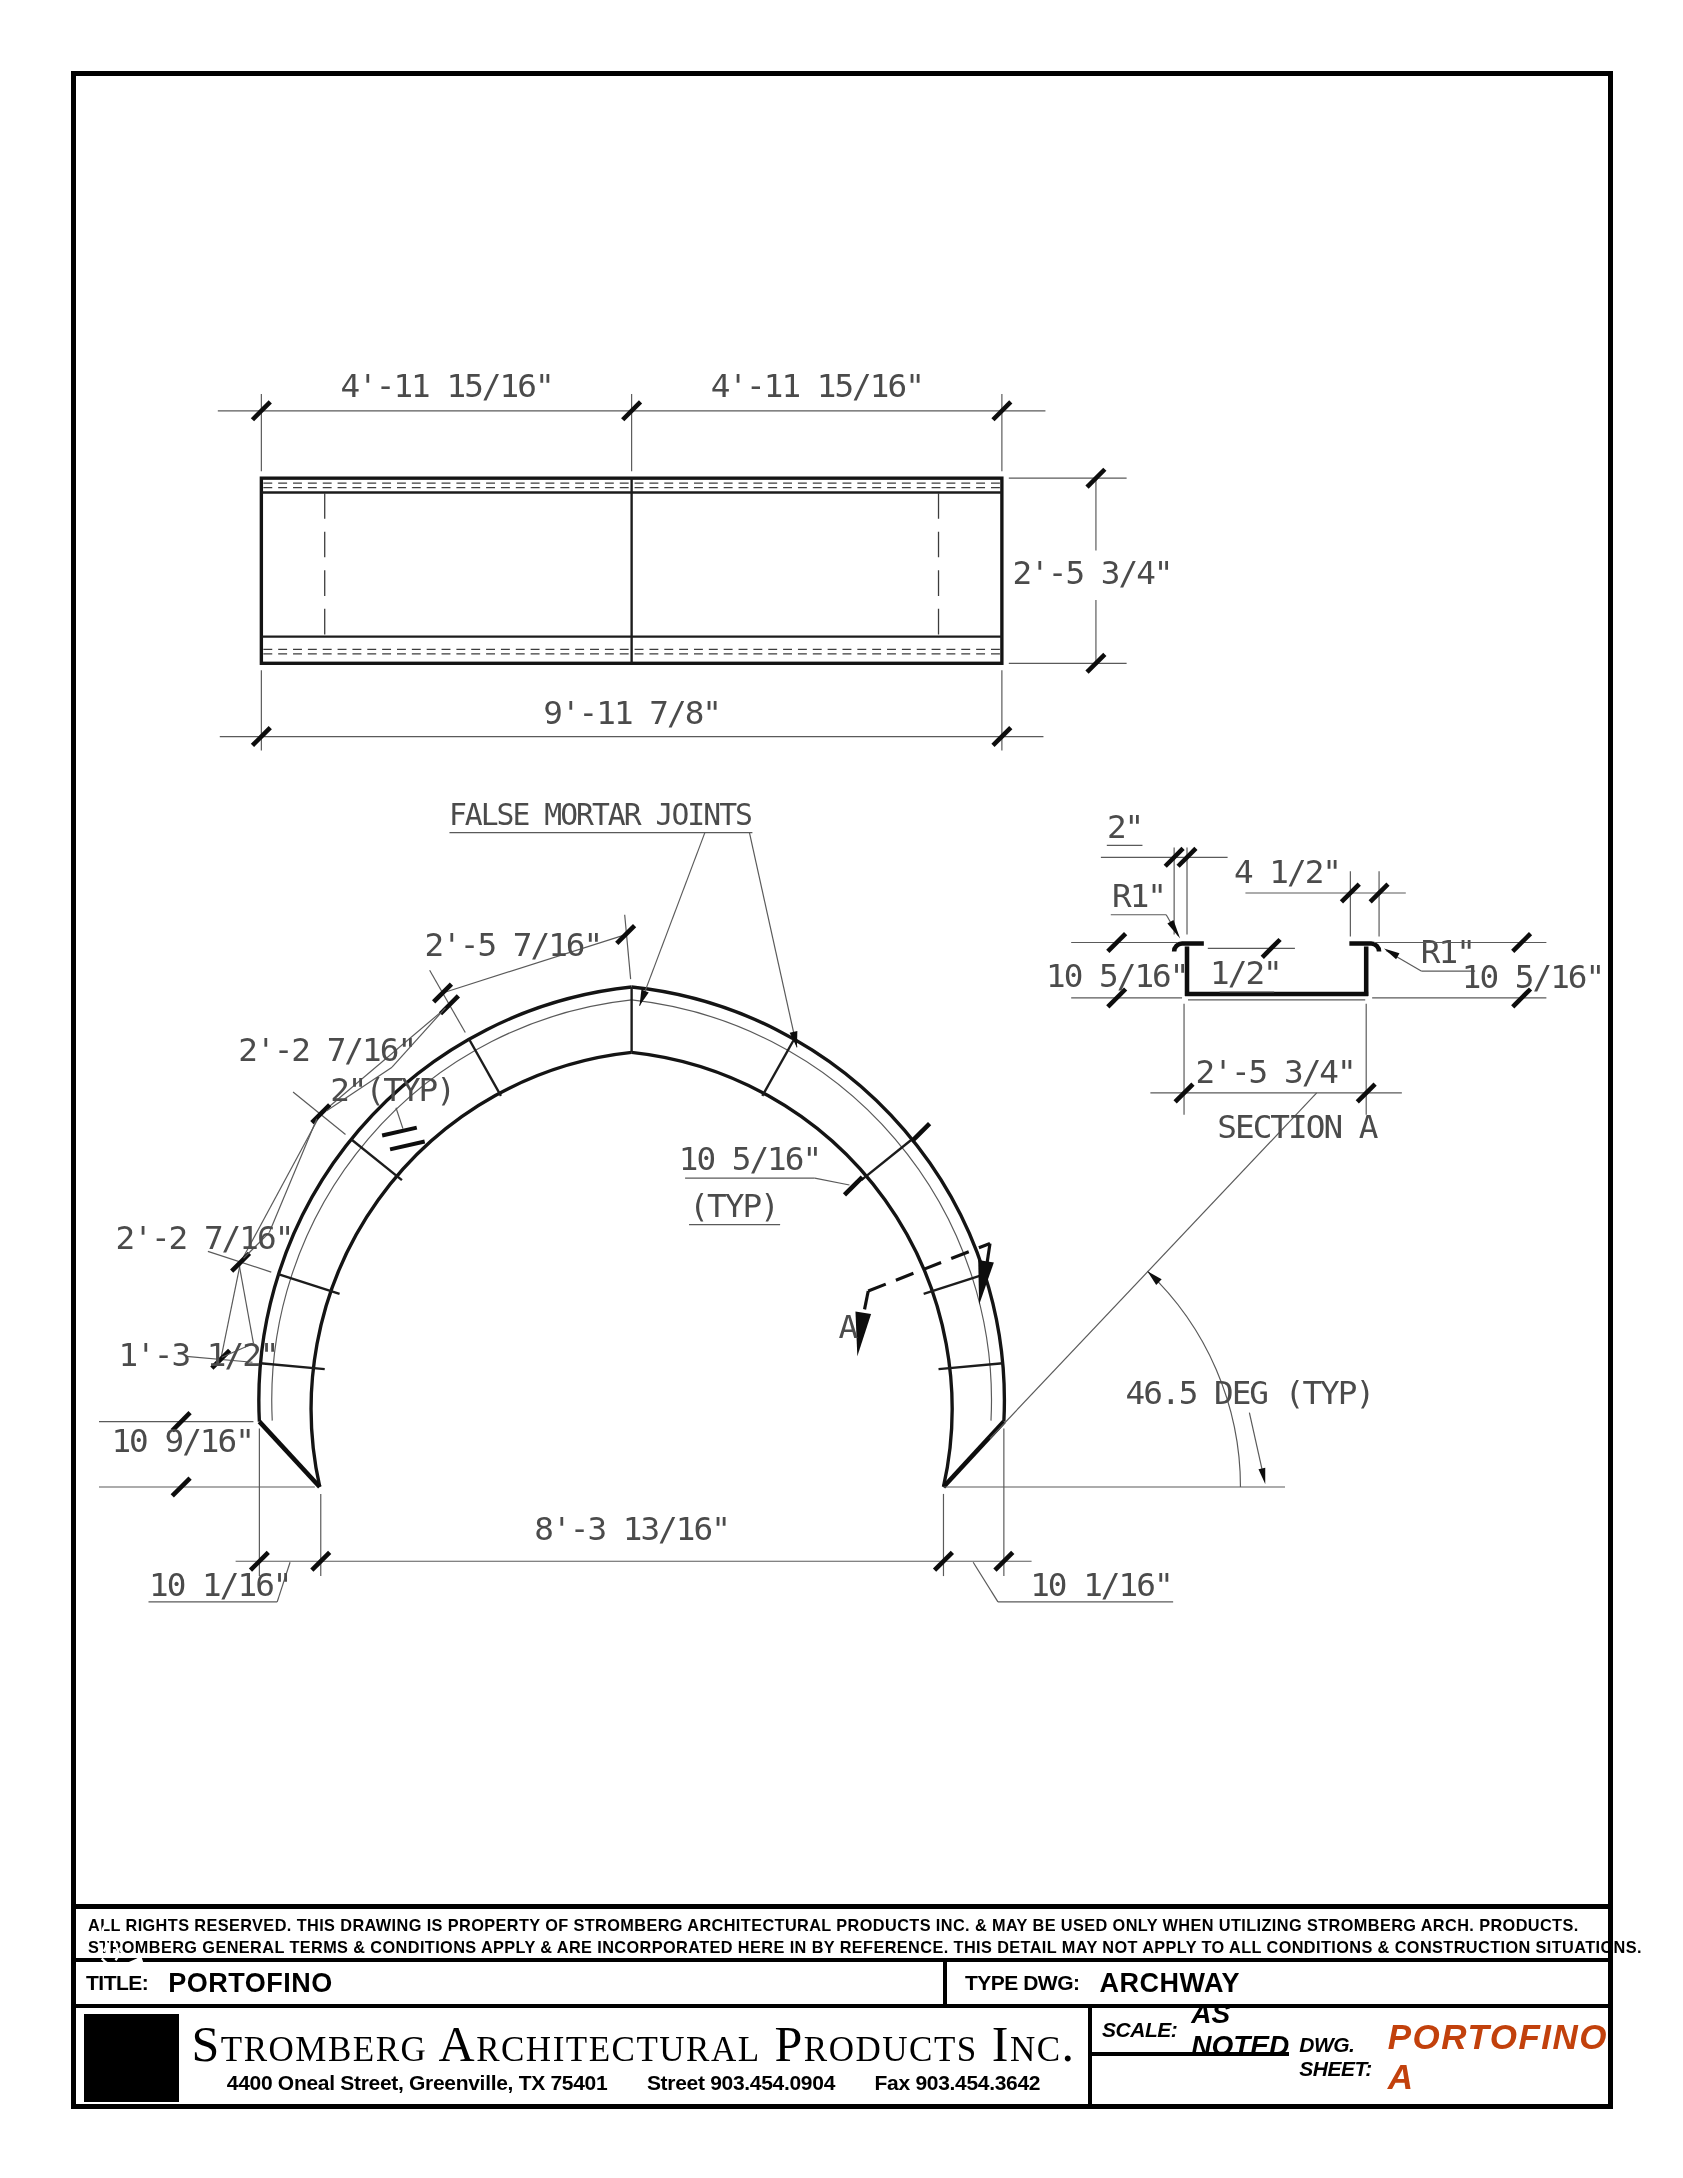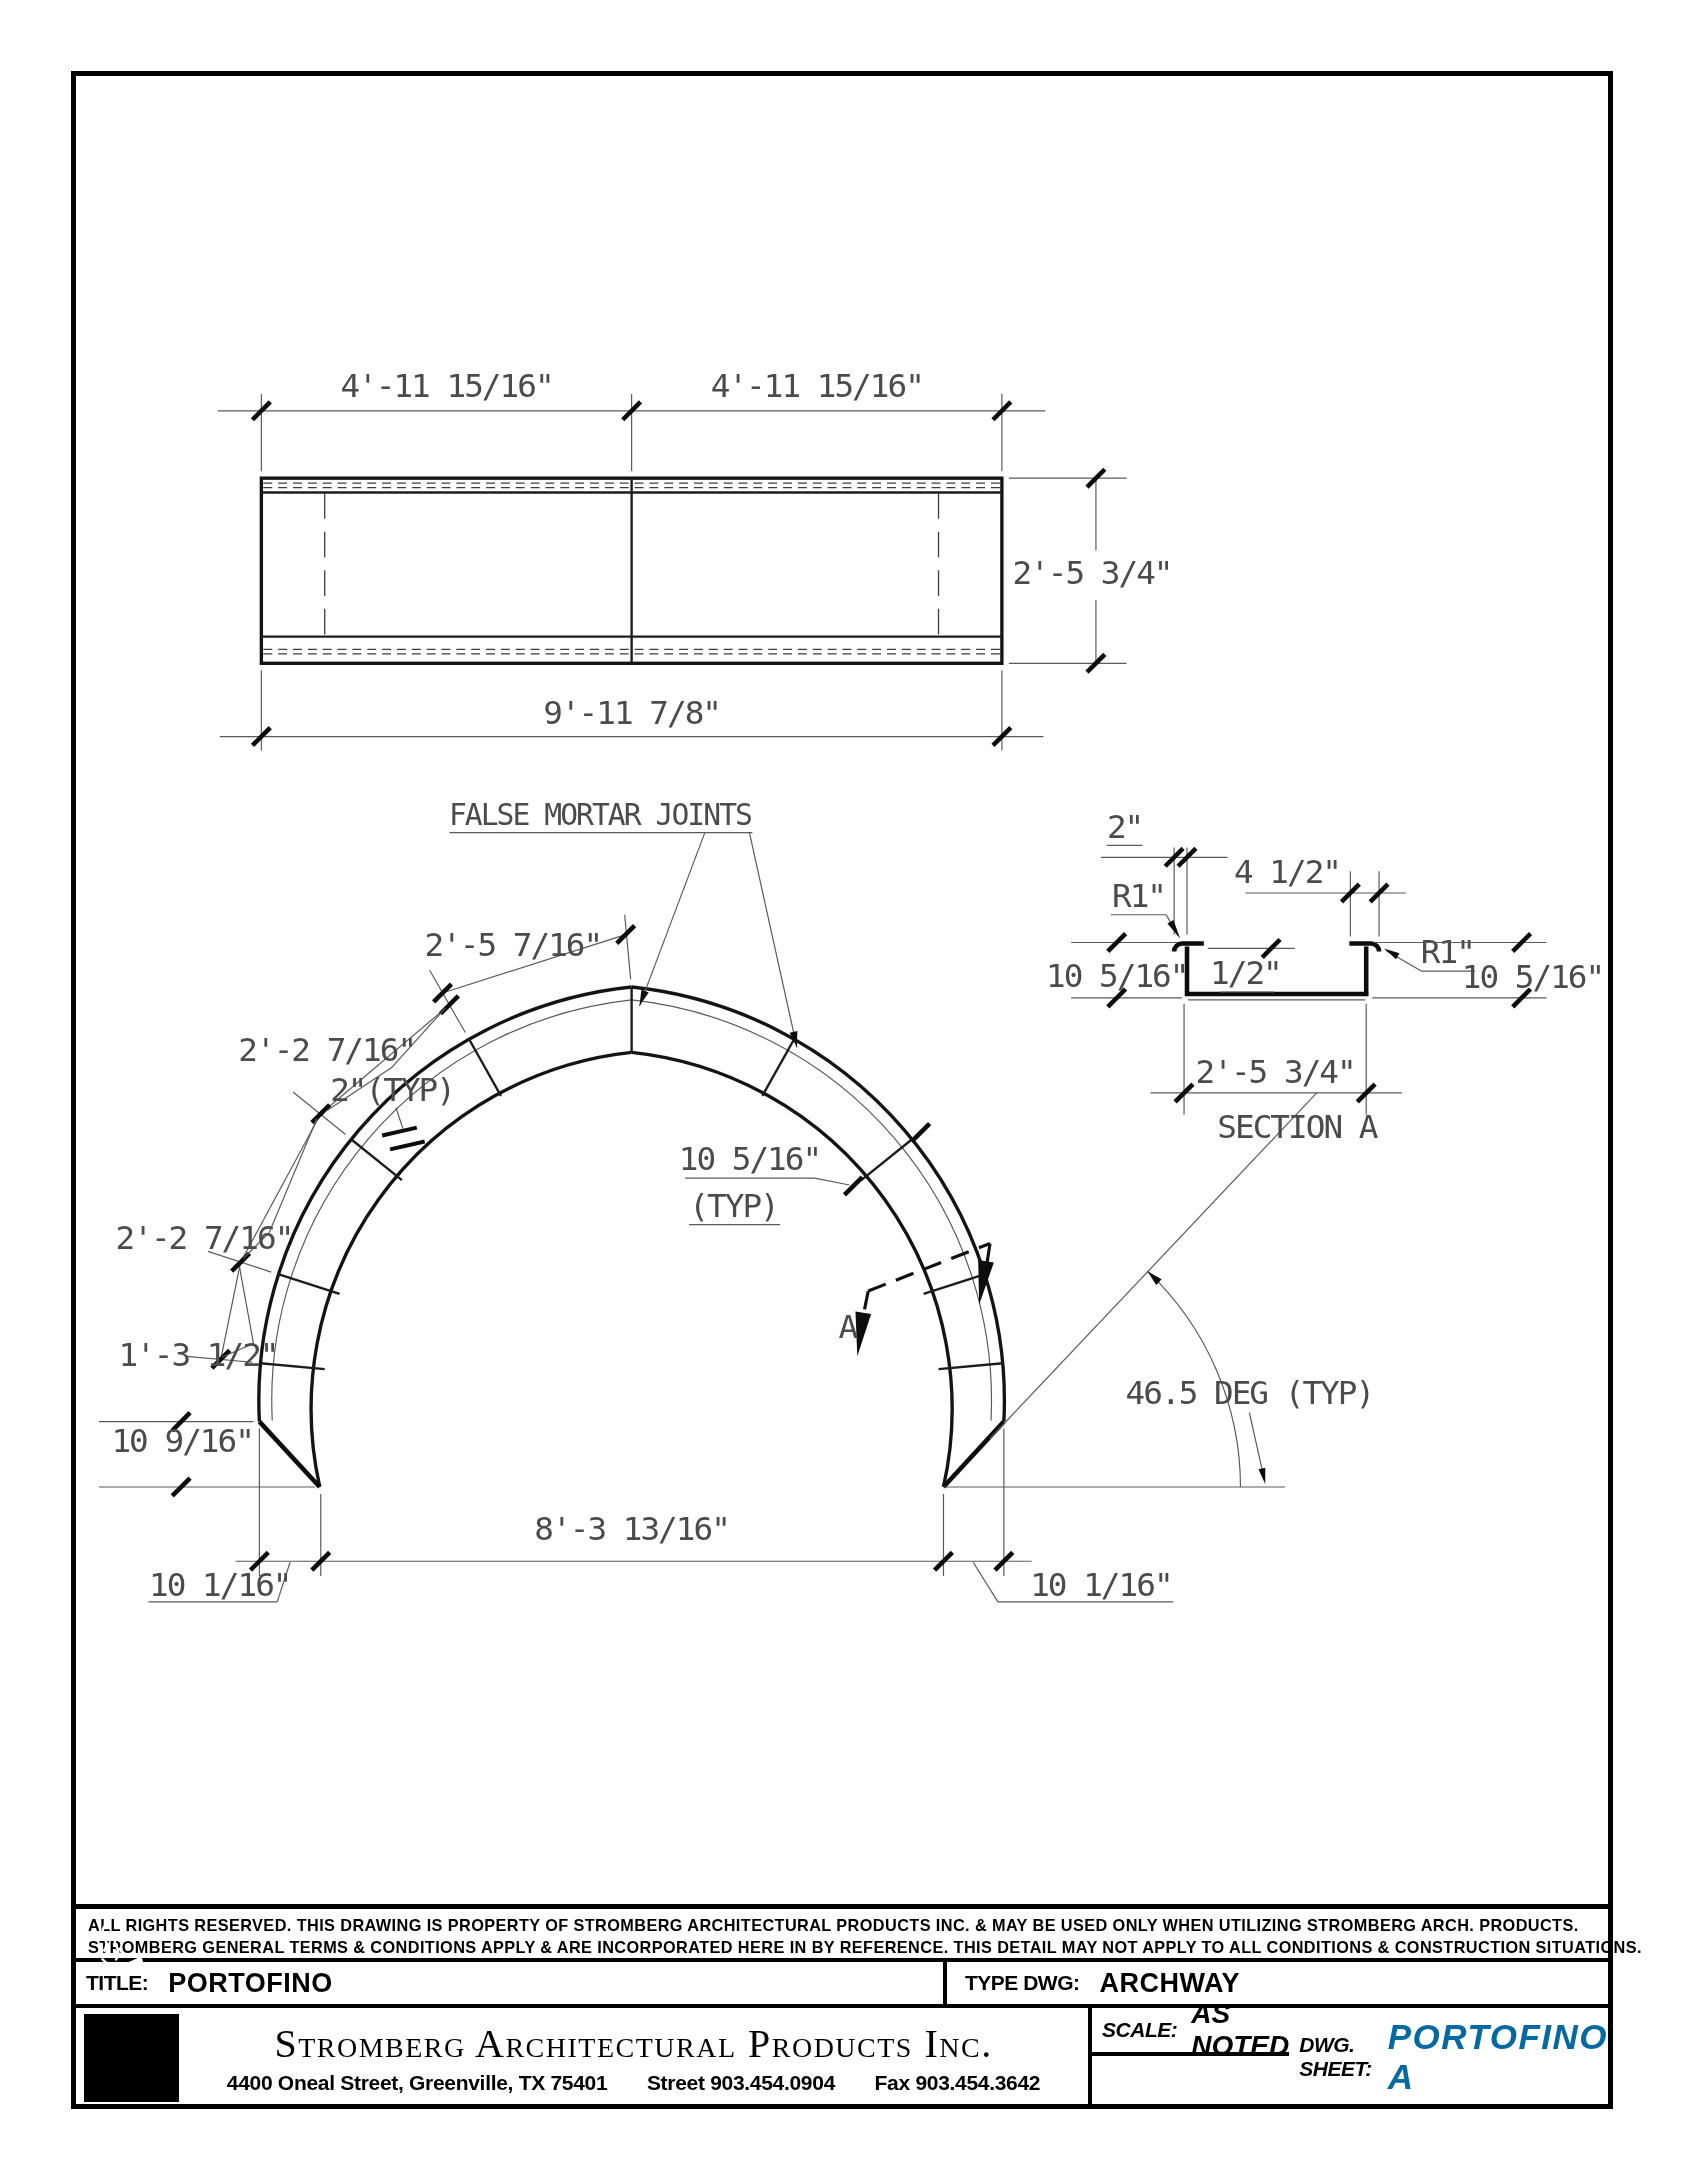--- a/index.html
+++ b/index.html
@@ -34,29 +34,29 @@
   .cell-title{width:871px;border-right:4px solid #000;padding-left:10px;}
   .cell-type{flex:1;padding-left:18px;border-radius:19px;}
   .lbl{font-size:21px;font-weight:bold;letter-spacing:-0.5px;color:#000;}
   .val{font-size:27px;font-weight:bold;margin-left:20px;letter-spacing:0.5px;color:#000;}
   .tb-row3{height:98px;display:flex;box-sizing:border-box;}
   .company-area{width:1072px;border-right:4px solid #000;box-sizing:border-box;
                 display:flex;align-items:center;padding-left:8px;}
   .logo{width:95px;height:88px;background:#000;flex:0 0 auto;margin-top:1px;}
   .company-text{flex:1;text-align:center;}
   .company-name{font-family:"Liberation Serif", serif;font-variant:small-caps;
-                font-size:40px;letter-spacing:1.5px;color:#000;line-height:50px;}
+                font-size:50px;letter-spacing:1.5px;color:#000;line-height:50px;}
   .company-addr{font-size:21px;font-weight:bold;color:#000;margin-top:2px;letter-spacing:-0.3px;}
   .company-addr .sp{margin-left:34px;}
   .right-col{flex:1;display:flex;flex-direction:row;font-style:italic;}
   .scale-row{height:48px;border-bottom:4px solid #000;box-sizing:border-box;
              display:flex;align-items:center;padding-left:10px;}
   .dwg-row{flex:1;display:flex;align-items:center;padding-left:10px;}
   .val-scale{font-size:28px;font-weight:bold;margin-left:14px;color:#000;}
-  .val-sheet{font-size:35px;font-weight:bold;margin-left:16px;letter-spacing:1.5px;color:#0369a1;}
+  .val-sheet{font-size:35px;font-weight:bold;margin-left:16px;letter-spacing:1.5px;color:#c2410c;}
 </style>
 </head>
 <body>
 
 <div class="sheet">
 
   <div class="pageborder"></div>
 
   <svg width="1683" height="2178" viewBox="0 0 1700 2200">
 

